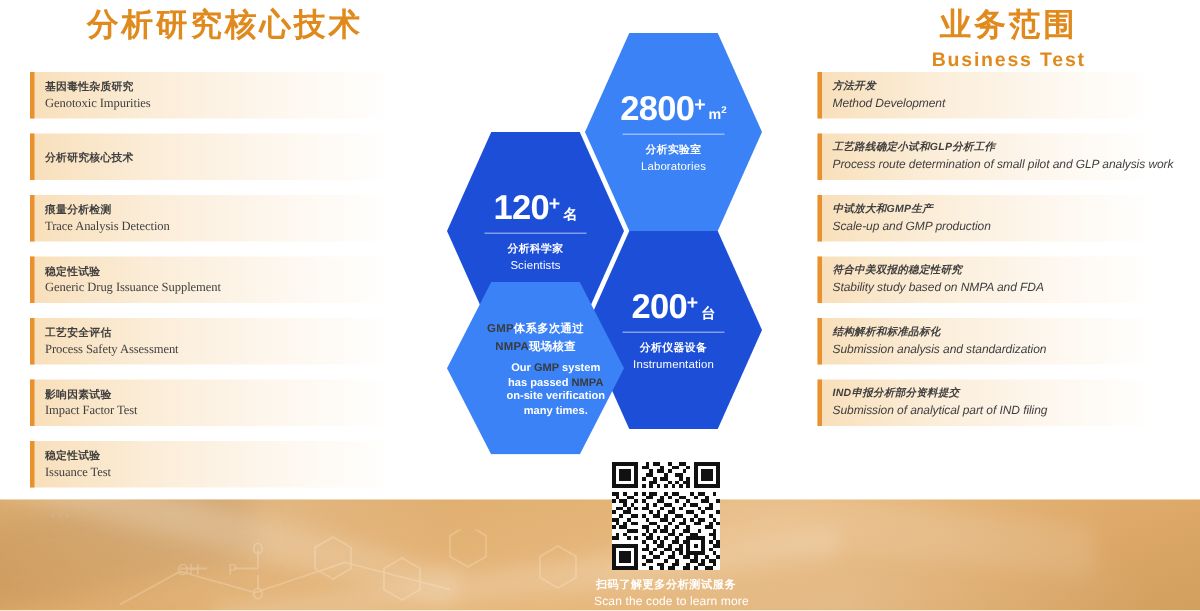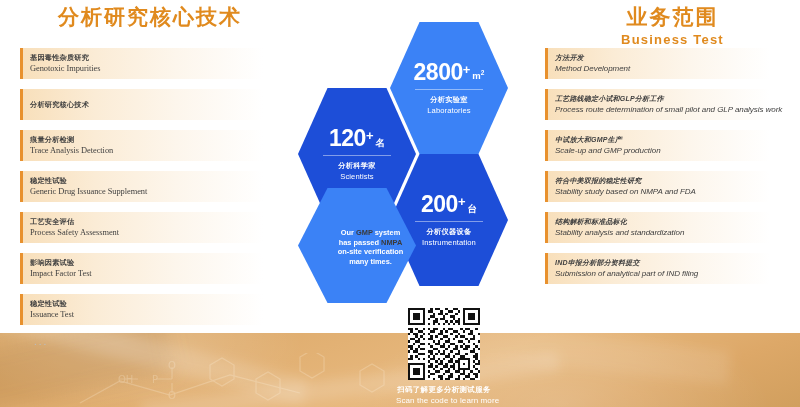--- a/index.html
+++ b/index.html
@@ -216,21 +216,21 @@
     <div class="svc-item">
       <span class="cn">中试放大和GMP生产</span>
       <span class="en">Scale-up and GMP production</span>
     </div>
     <div class="svc-item">
       <span class="cn">符合中美双报的稳定性研究</span>
       <span class="en">Stability study based on NMPA and FDA</span>
     </div>
     <div class="svc-item">
       <span class="cn">结构解析和标准品标化</span>
-      <span class="en">Stability analysis and standardization</span>
+      <span class="en">Submission analysis and standardization</span>
     </div>
     <div class="svc-item">
       <span class="cn">IND申报分析部分资料提交</span>
       <span class="en">Submission of analytical part of IND filing</span>
     </div>
   </div>
 
   <div id="hexes">
 
     <div class="hex orange" id="hex-lab">
@@ -260,20 +260,24 @@
         <span class="num">200</span>
           <span class="plus">+</span>
           <span class="unit">台</span>
       </div>
       <div class="rule"></div>
       <div class="cap-cn">分析仪器设备</div>
       <div class="cap-en">Instrumentation</div>
     </div>
 
     <div class="hex orange" id="hex-gmp">
+      <div class="g-cn">
+        <div><span class="hi">GMP</span><span>体系多次通过</span></div>
+        <div><span class="hi">NMPA</span><span>现场核查</span></div>
+      </div>
       <div class="g-en">
         <div><span>Our </span><span class="hi">GMP</span><span> system</span></div>
         <div><span>has passed </span><span class="hi">NMPA</span></div>
         <div>on-site verification</div>
         <div>many times.</div>
       </div>
     </div>
 
   </div>
 

